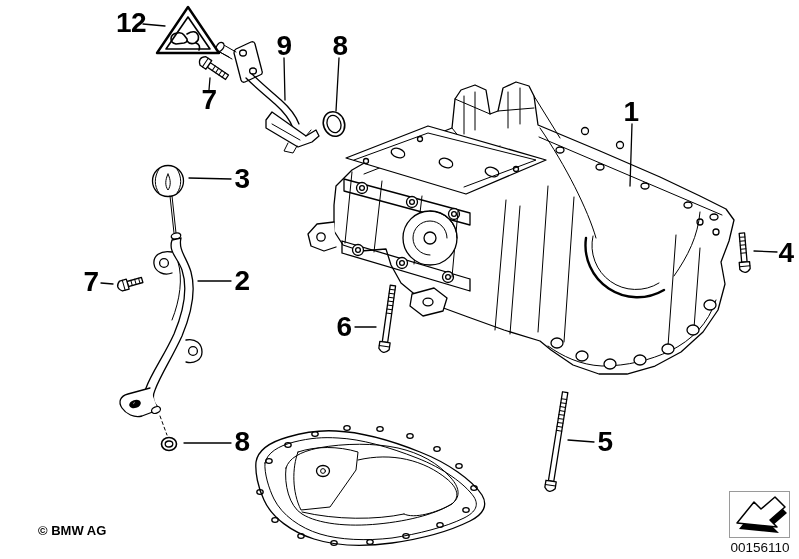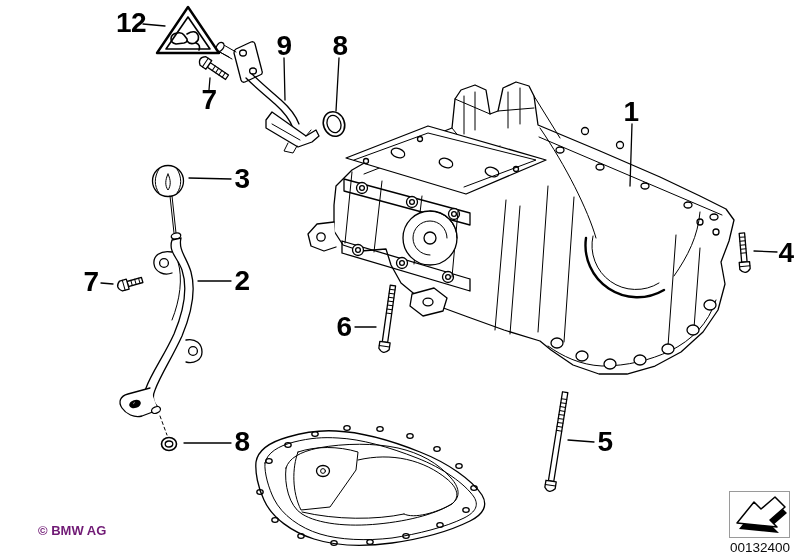--- a/index.html
+++ b/index.html
@@ -10,21 +10,21 @@
     stroke:#000;stroke-width:1.3;fill:none;stroke-linejoin:round;stroke-linecap:round;}
   .art .fw{fill:#ffffff;}
   .art .fb{fill:#000000;stroke:none;}
   .art .thin{stroke-width:1;}
   .art .med{stroke-width:1.6;}
   .art .thick{stroke-width:2.4;}
   .art .leader{stroke-width:1.7;}
   .art .dash{stroke-dasharray:3 3;}
   .callout{position:absolute;transform:translate(-50%,-50%);font-weight:700;font-size:28px;
     color:#000;line-height:1;letter-spacing:-0.5px;}
-  .copyright{position:absolute;left:38px;top:523px;font-size:13px;font-weight:700;color:#701a75;}
+  .copyright{position:absolute;left:38px;top:523px;font-size:13px;font-weight:700;color:#000000;}
   .navbox{position:absolute;left:729px;top:491px;width:61px;height:47px;background:#fff;
     border:1px solid #9a9a9a;box-sizing:border-box;}
   .refcode{position:absolute;left:725px;top:540px;width:70px;text-align:center;
     font-size:13.5px;color:#0a0a0a;}
 </style>
 </head>
 <body>
 
 <div class="stage">
 
@@ -251,15 +251,15 @@
   <div class="callout" style="left:131px;top:23px">12</div>
 
   <div class="copyright">© BMW AG</div>
 
   <div class="navbox">
     <svg width="59" height="45" viewBox="0 0 59 45">
       <path d="M7,31 L24,10 L31,17 L45,5 L55,15 L40,28 L47,35 Z" transform="translate(2,6)" fill="#000" stroke="none"></path>
       <path d="M7,31 L24,10 L31,17 L45,5 L55,15 L40,28 L47,35 Z" fill="#fff" stroke="#000" stroke-width="1.5" stroke-linejoin="round"></path>
     </svg>
   </div>
-  <div class="refcode">00132400</div>
+  <div class="refcode">00156110</div>
 
 </div>
 
 </body></html>

